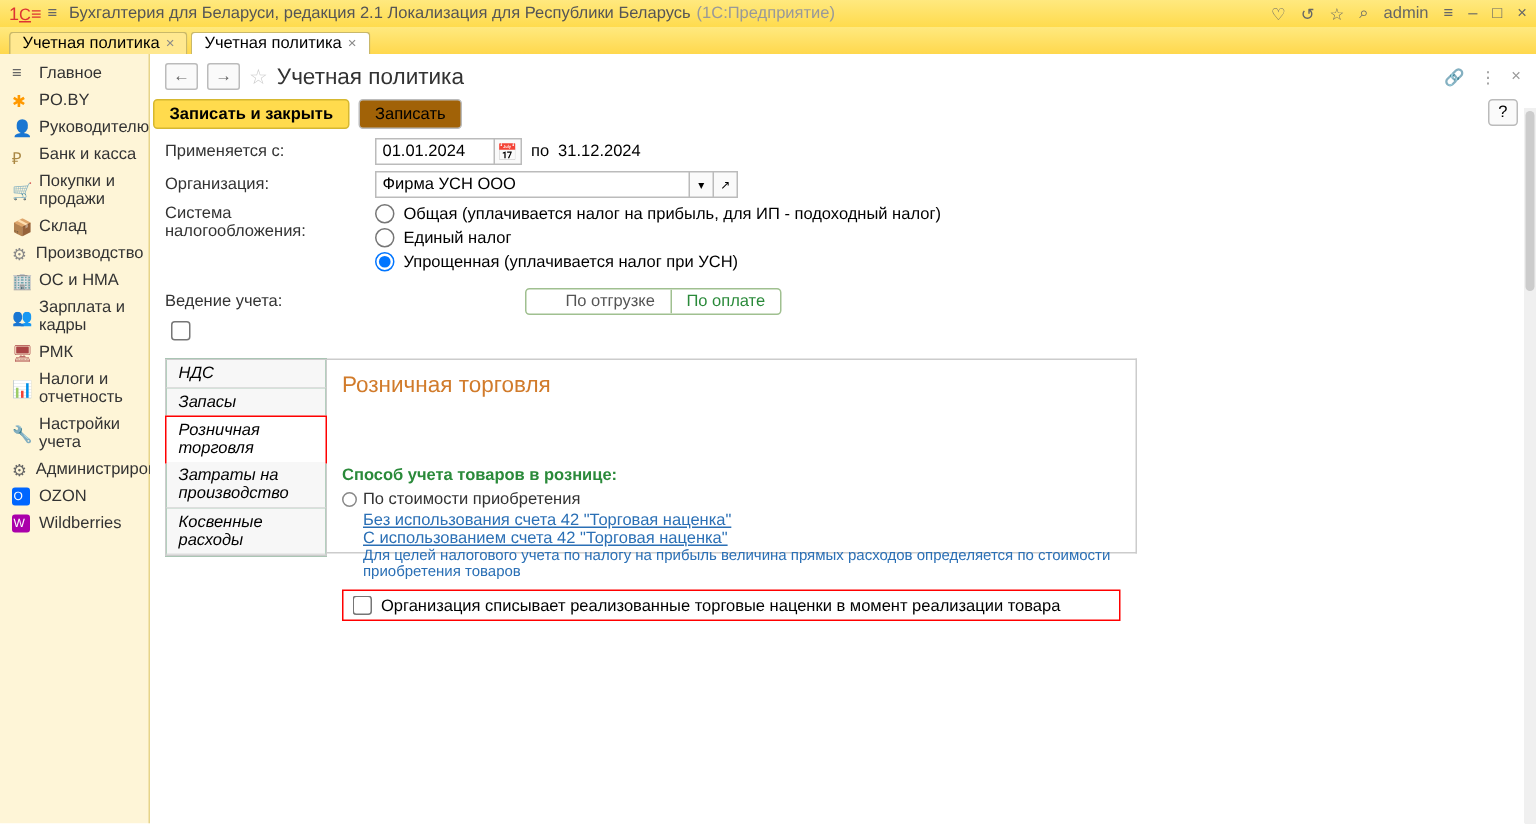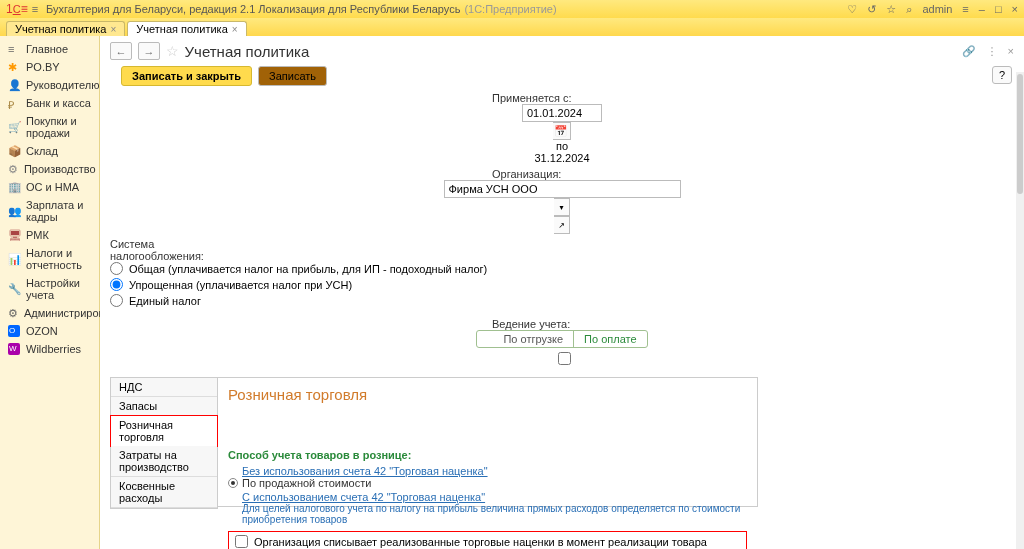--- a/index.html
+++ b/index.html
@@ -26,45 +26,45 @@
   
   .content { flex:1; display:flex; flex-direction:column; background:#fff; position:relative;}
   
   .page-header { display:flex; align-items:center; gap:6px; padding:6px 10px;}
   .navbtn { width:22px; height:18px; border:1px solid #bbb; background:#fafafa; border-radius:2px; display:flex; align-items:center; justify-content:center; color:#666; cursor:pointer;}
   .star { color:#ccc; font-size:14px;}
   .page-title { font-size:15px; color:#333;}
   .page-header .right-icons { margin-left:auto; display:flex; gap:10px; color:#999;}
   .page-header .right-icons span { cursor:pointer;}
   
-  .toolbar { display:flex; align-items:flex-end; gap:6px; padding:0 21px 6px; position:relative;}
+  .toolbar { display:flex; align-items:flex-end; gap:6px; padding:0 2px 6px; position:relative;}
   .btn-yellow { background:#ffdb4d; border:1px solid #d6b830; padding:3px 10px; border-radius:3px; font-weight:bold; cursor:pointer;}
   .btn { background:#a16207; border:1px solid #bbb; padding:3px 10px; border-radius:3px; cursor:pointer;}
   .help-btn { position:absolute; right:12px; top:0; border:1px solid #bbb; padding:2px 6px; border-radius:3px; cursor:pointer; background:#fafafa;}
   
   .form { padding:0 10px;}
-  .row { display:flex; align-items:center; margin-bottom:4px;flex-direction:column;}
+  .row { display:flex; align-items:center; margin-bottom:4px;}
   .row label.cap { width:140px; color:#333;}
   .input { border:1px solid #bbb; padding:1px 4px; height:18px; background:#fff;}
   .date-input { width:80px;}
   .calbtn { width:18px; height:18px; border:1px solid #bbb; border-left:none; background:#fafafa; display:flex;align-items:center;justify-content:center; cursor:pointer;}
   .po-label { margin:0 6px;}
-  .org-input { width:237px;}
+  .org-input { width:210px;}
   .dd { width:16px; height:18px; border:1px solid #bbb; border-left:none; background:#fafafa; display:flex;align-items:center;justify-content:center;cursor:pointer; font-size:8px;}
   
   .radio-row { display:flex; align-items:center; margin-left:140px; gap:6px; margin-bottom:3px;}
   .radio-row input[type=radio]{margin:0;}
   
   .seg { display:flex; border:1px solid #a0c090; border-radius:3px; overflow:hidden;padding-left:16px;}
   .seg div { padding:2px 10px; cursor:pointer;}
   .seg .active { color:#2a8a3a; }
   .seg div:first-child { border-right:1px solid #a0c090; color:#555;}
   
   .lower { display:flex; margin-top:8px; padding:0 10px; gap:0;}
-  .tabs-vert { width:108px; border:1px solid #ccc; background:#15803d;}
+  .tabs-vert { width:108px; border:1px solid #ccc; background:#15803d;font-style:italic;}
   .vt { padding:3px 8px; border-bottom:1px solid #ddd; cursor:pointer; background:#f7f7f7;}
   .vt.active { background:#fff; border:1px solid red; margin:-1px;}
   
   .panel { flex:0 0 540px; border:1px solid #ccc; border-left:none; padding:8px 10px; height:130px; position:relative;}
   .ph { color:#d17b2b; font-size:15px; margin-bottom:4px;}
   .subh { color:#2a8a3a; font-weight:bold; margin-bottom:4px;margin-top:46px;}
   .opt { display:flex; align-items:flex-start; gap:4px; margin-bottom:2px;}
   .opt .radio-circle { width:10px;height:10px;border:1px solid #888;border-radius:50%;margin-top:1px;flex-shrink:0;}
   .opt .radio-circle.sel::after{content:"";display:block;width:4px;height:4px;background:#333;border-radius:50%;margin:2px;}
   .opt-text { color:#333;}
@@ -207,26 +207,26 @@
         <div class="dd">↗</div>
       </div>
       <div class="row" style="align-items:flex-start">
         <label class="cap">Система налогообложения:</label>
         <div>
           <div class="radio-row" style="margin-left:0">
               <input type="radio" style="">
               <span>Общая (уплачивается налог на прибыль, для ИП - подоходный налог)</span>
             </div>
           <div class="radio-row" style="margin-left:0">
+              <input type="radio" style="">
+              <span>Единый налог</span>
+            </div>
+          <div class="radio-row" style="margin-left:0">
               <input type="radio" checked="" style="">
               <span>Упрощенная (уплачивается налог при УСН)</span>
-            </div>
-          <div class="radio-row" style="margin-left:0">
-              <input type="radio" style="">
-              <span>Единый налог</span>
             </div>
         </div>
       </div>
       <div class="row" style="margin-top:8px">
         <label class="cap">Ведение учета:</label>
         <div style="width:100px"></div>
         <div class="seg">
           <div>По отгрузке</div>
           <div class="active">По оплате</div>
         </div>
@@ -240,25 +240,25 @@
       <div class="tabs-vert">
         <div class="vt">НДС</div>
         <div class="vt">Запасы</div>
         <div class="vt active">Розничная торговля</div>
         <div class="vt">Затраты на производство</div>
         <div class="vt">Косвенные расходы</div>
       </div>
       <div class="panel">
         <div class="ph">Розничная торговля</div>
         <div class="subh">Способ учета товаров в рознице:</div>
+        <div class="opt">
+            <span class="radio-circle"></span>
+            <span class="opt-text">По стоимости приобретения</span>
+          </div>
         <a class="link">Без использования счета 42 "Торговая наценка"</a>
-        <div class="opt">
-            <span class="radio-circle sel"></span>
-            <span class="opt-text">По продажной стоимости</span>
-          </div>
         <a class="link">С использованием счета 42 "Торговая наценка"</a>
         <div class="note">Для целей налогового учета по налогу на прибыль величина прямых расходов определяется по стоимости приобретения товаров</div>
         <div class="highlight-box">
           <input type="checkbox" style="">
           <span>Организация списывает реализованные торговые наценки в момент реализации товара</span>
         </div>
       </div>
     </div>
 
     <div class="scrollbar">

